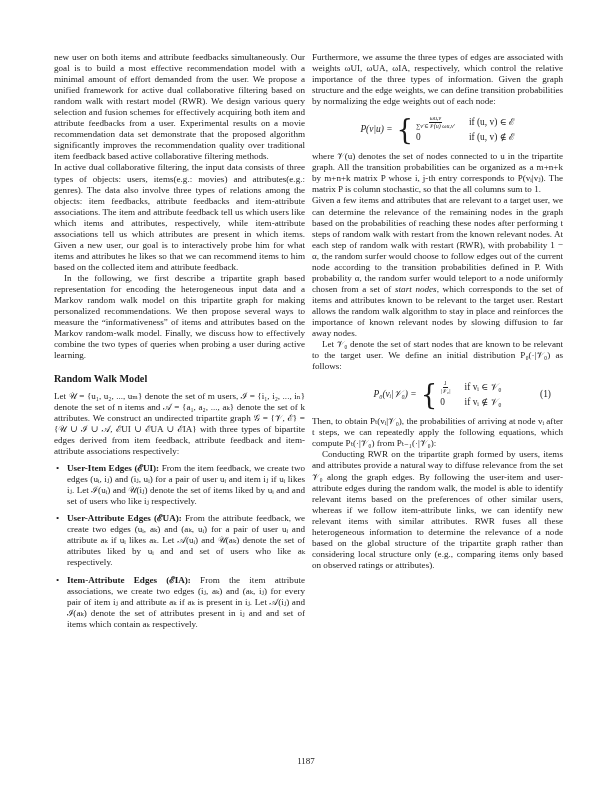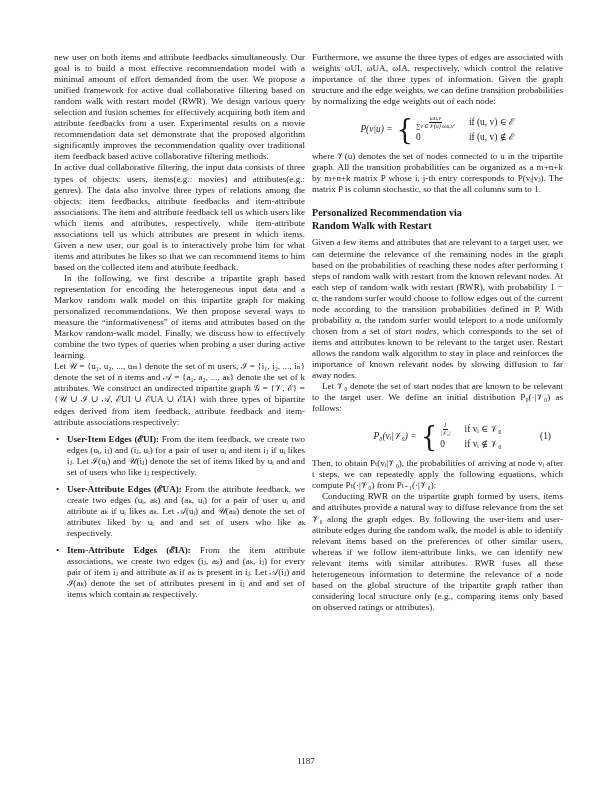--- a/index.html
+++ b/index.html
@@ -32,20 +32,21 @@
 </style>
 </head>
 <body>
 
 <div class="col col-left">
   <p>new user on both items and attribute feedbacks simultaneously. Our goal is to build a most effective recommendation model with a minimal amount of effort demanded from the user. We propose a unified framework for active dual collaborative filtering based on random walk with restart model (RWR). We design various query selection and fusion schemes for effectively acquiring both item and attribute feedbacks from a user. Experimental results on a movie recommendation data set demonstrate that the proposed algorithm significantly improves the recommendation quality over traditional item feedback based active collaborative filtering methods.</p>
 
   <p class="indent-none">In active dual collaborative filtering, the input data consists of three types of objects: users, items(e.g.: movies) and attributes(e.g.: genres). The data also involve three types of relations among the objects: item feedbacks, attribute feedbacks and item-attribute associations. The item and attribute feedback tell us which users like which items and attributes, respectively, while item-attribute associations tell us which attributes are present in which items. Given a new user, our goal is to interactively probe him for what items and attributes he likes so that we can recommend items to him based on the collected item and attribute feedback.</p>
   <p class="indent">In the following, we first describe a tripartite graph based representation for encoding the heterogeneous input data and a Markov random walk model on this tripartite graph for making personalized recommendations. We then propose several ways to measure the “informativeness” of items and attributes based on the Markov random-walk model. Finally, we discuss how to effectively combine the two types of queries when probing a user during active learning.</p>
 
+  <h3 class="sub">Random Walk Model</h3>
   <p>Let 𝒰 = {u₁, u₂, ..., uₘ} denote the set of m users, ℐ = {i₁, i₂, ..., iₙ} denote the set of n items and 𝒜 = {a₁, a₂, ..., aₖ} denote the set of k attributes. We construct an undirected tripartite graph 𝒢 = {𝒱, ℰ} = {𝒰 ∪ ℐ ∪ 𝒜, ℰUI ∪ ℰUA ∪ ℰIA} with three types of bipartite edges derived from item feedback, attribute feedback and item-attribute associations respectively:</p>
 
   <ul class="bullets">
     <li>
       <span class="bl">User-Item Edges (ℰUI):</span>
       <span>From the item feedback, we create two edges (uᵢ, iⱼ) and (iⱼ, uᵢ) for a pair of user uᵢ and item iⱼ if uᵢ likes iⱼ. Let ℐ(uᵢ) and 𝒰(iⱼ) denote the set of items liked by uᵢ and and set of users who like iⱼ respectively.</span>
     </li>
     <li>
       <span class="bl">User-Attribute Edges (ℰUA):</span>
       <span>From the attribute feedback, we create two edges (uᵢ, aₖ) and (aₖ, uᵢ) for a pair of user uᵢ and attribute aₖ if uᵢ likes aₖ. Let 𝒜(uᵢ) and 𝒰(aₖ) denote the set of attributes liked by uᵢ and and set of users who like aₖ respectively.</span>
@@ -69,24 +70,20 @@
         <span class="den">∑v′∈𝒱(u) ωu,v′</span>
       </span>
       <span>if (u, v) ∈ ℰ</span>
       <span>0</span>
       <span>if (u, v) ∉ ℰ</span>
     </div>
   </div>
 
   <p>where 𝒱(u) denotes the set of nodes connected to u in the tripartite graph. All the transition probabilities can be organized as a m+n+k by m+n+k matrix P whose i, j-th entry corresponds to P(vᵢ|vⱼ). The matrix P is column stochastic, so that the all columns sum to 1.</p>
 
-  <h3 class="sub">
-    <span>Personalized Recommendation via</span><br>
-    <span>Random Walk with Restart</span>
-  </h3>
 
   <p><span>Given a few items and attributes that are relevant to a target user, we can determine the relevance of the remaining nodes in the graph based on the probabilities of reaching these nodes after performing t steps of random walk with restart from the known relevant nodes. At each step of random walk with restart (RWR), with probability 1 − α, the random surfer would choose to follow edges out of the current node according to the transition probabilities defined in P. With probability α, the random surfer would teleport to a node uniformly chosen from a set of </span><em>start nodes</em><span>, which corresponds to the set of items and attributes known to be relevant to the target user. Restart allows the random walk algorithm to stay in place and reinforces the importance of known relevant nodes by slowing diffusion to far away nodes.</span></p>
 
   <p class="indent">Let 𝒱₀ denote the set of start nodes that are known to be relevant to the target user. We define an initial distribution P₀(·|𝒱₀) as follows:</p>
 
   <div class="eq">
     <span class="lhs">P₀(vᵢ|𝒱₀) =</span>
     <span class="brace">{</span>
     <div class="cases">
       <span class="frac">

